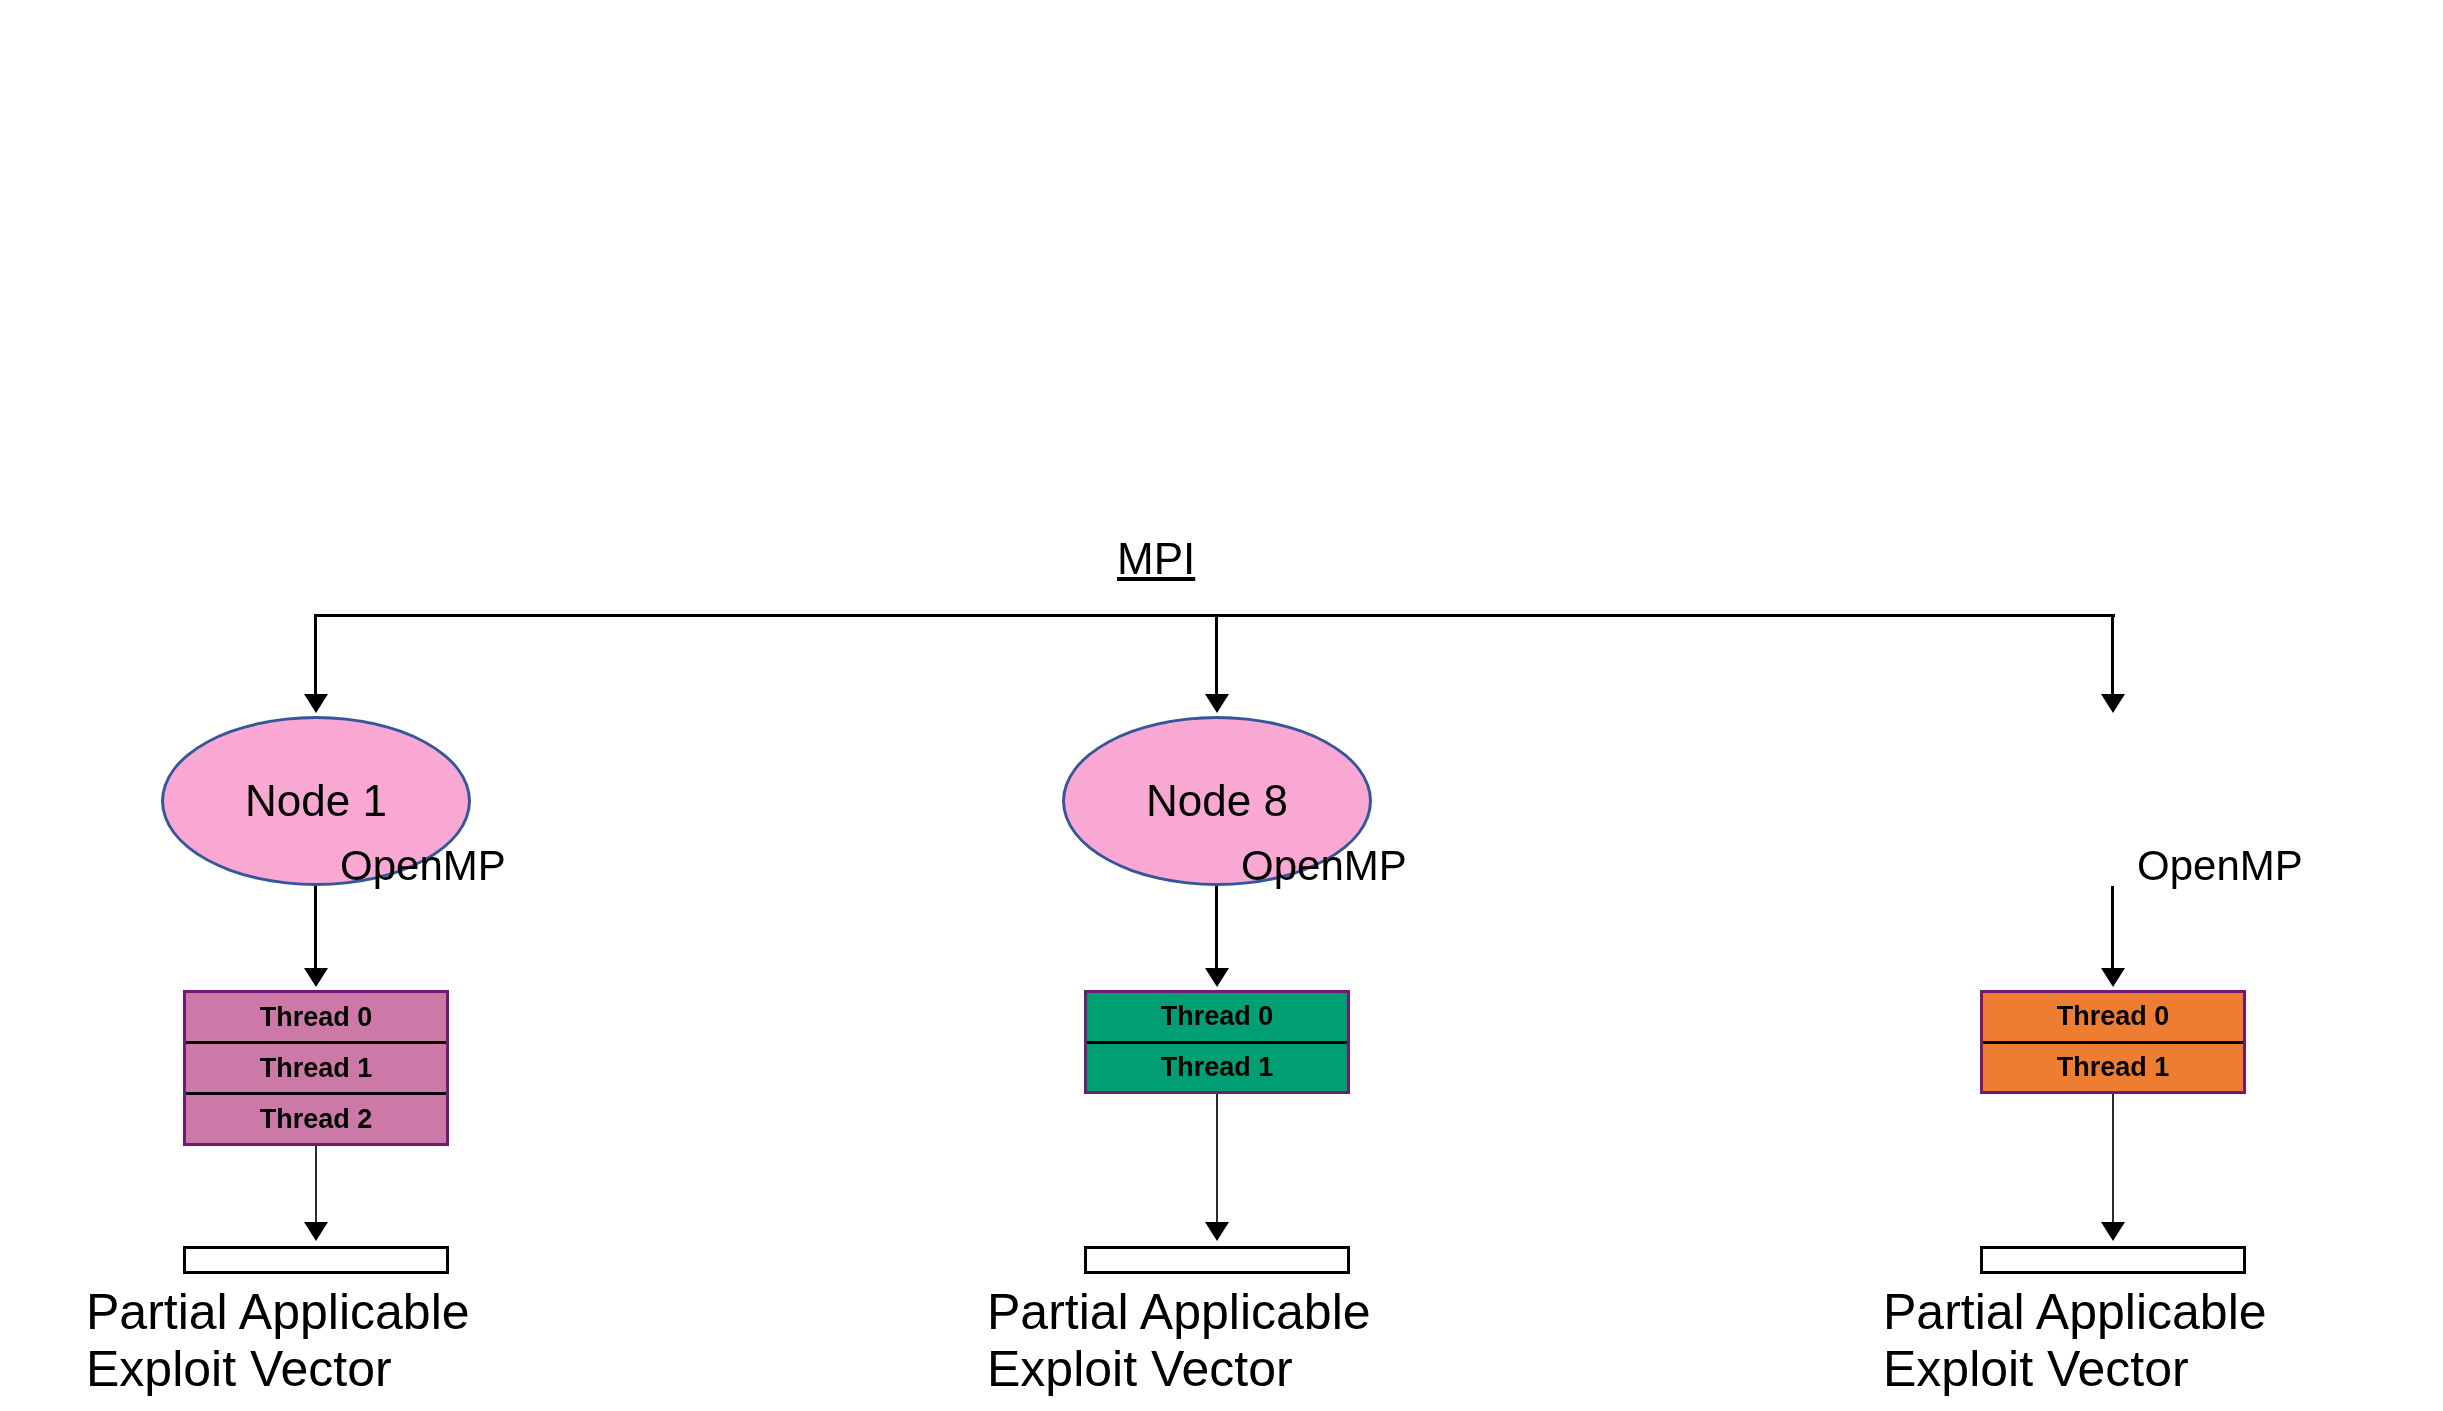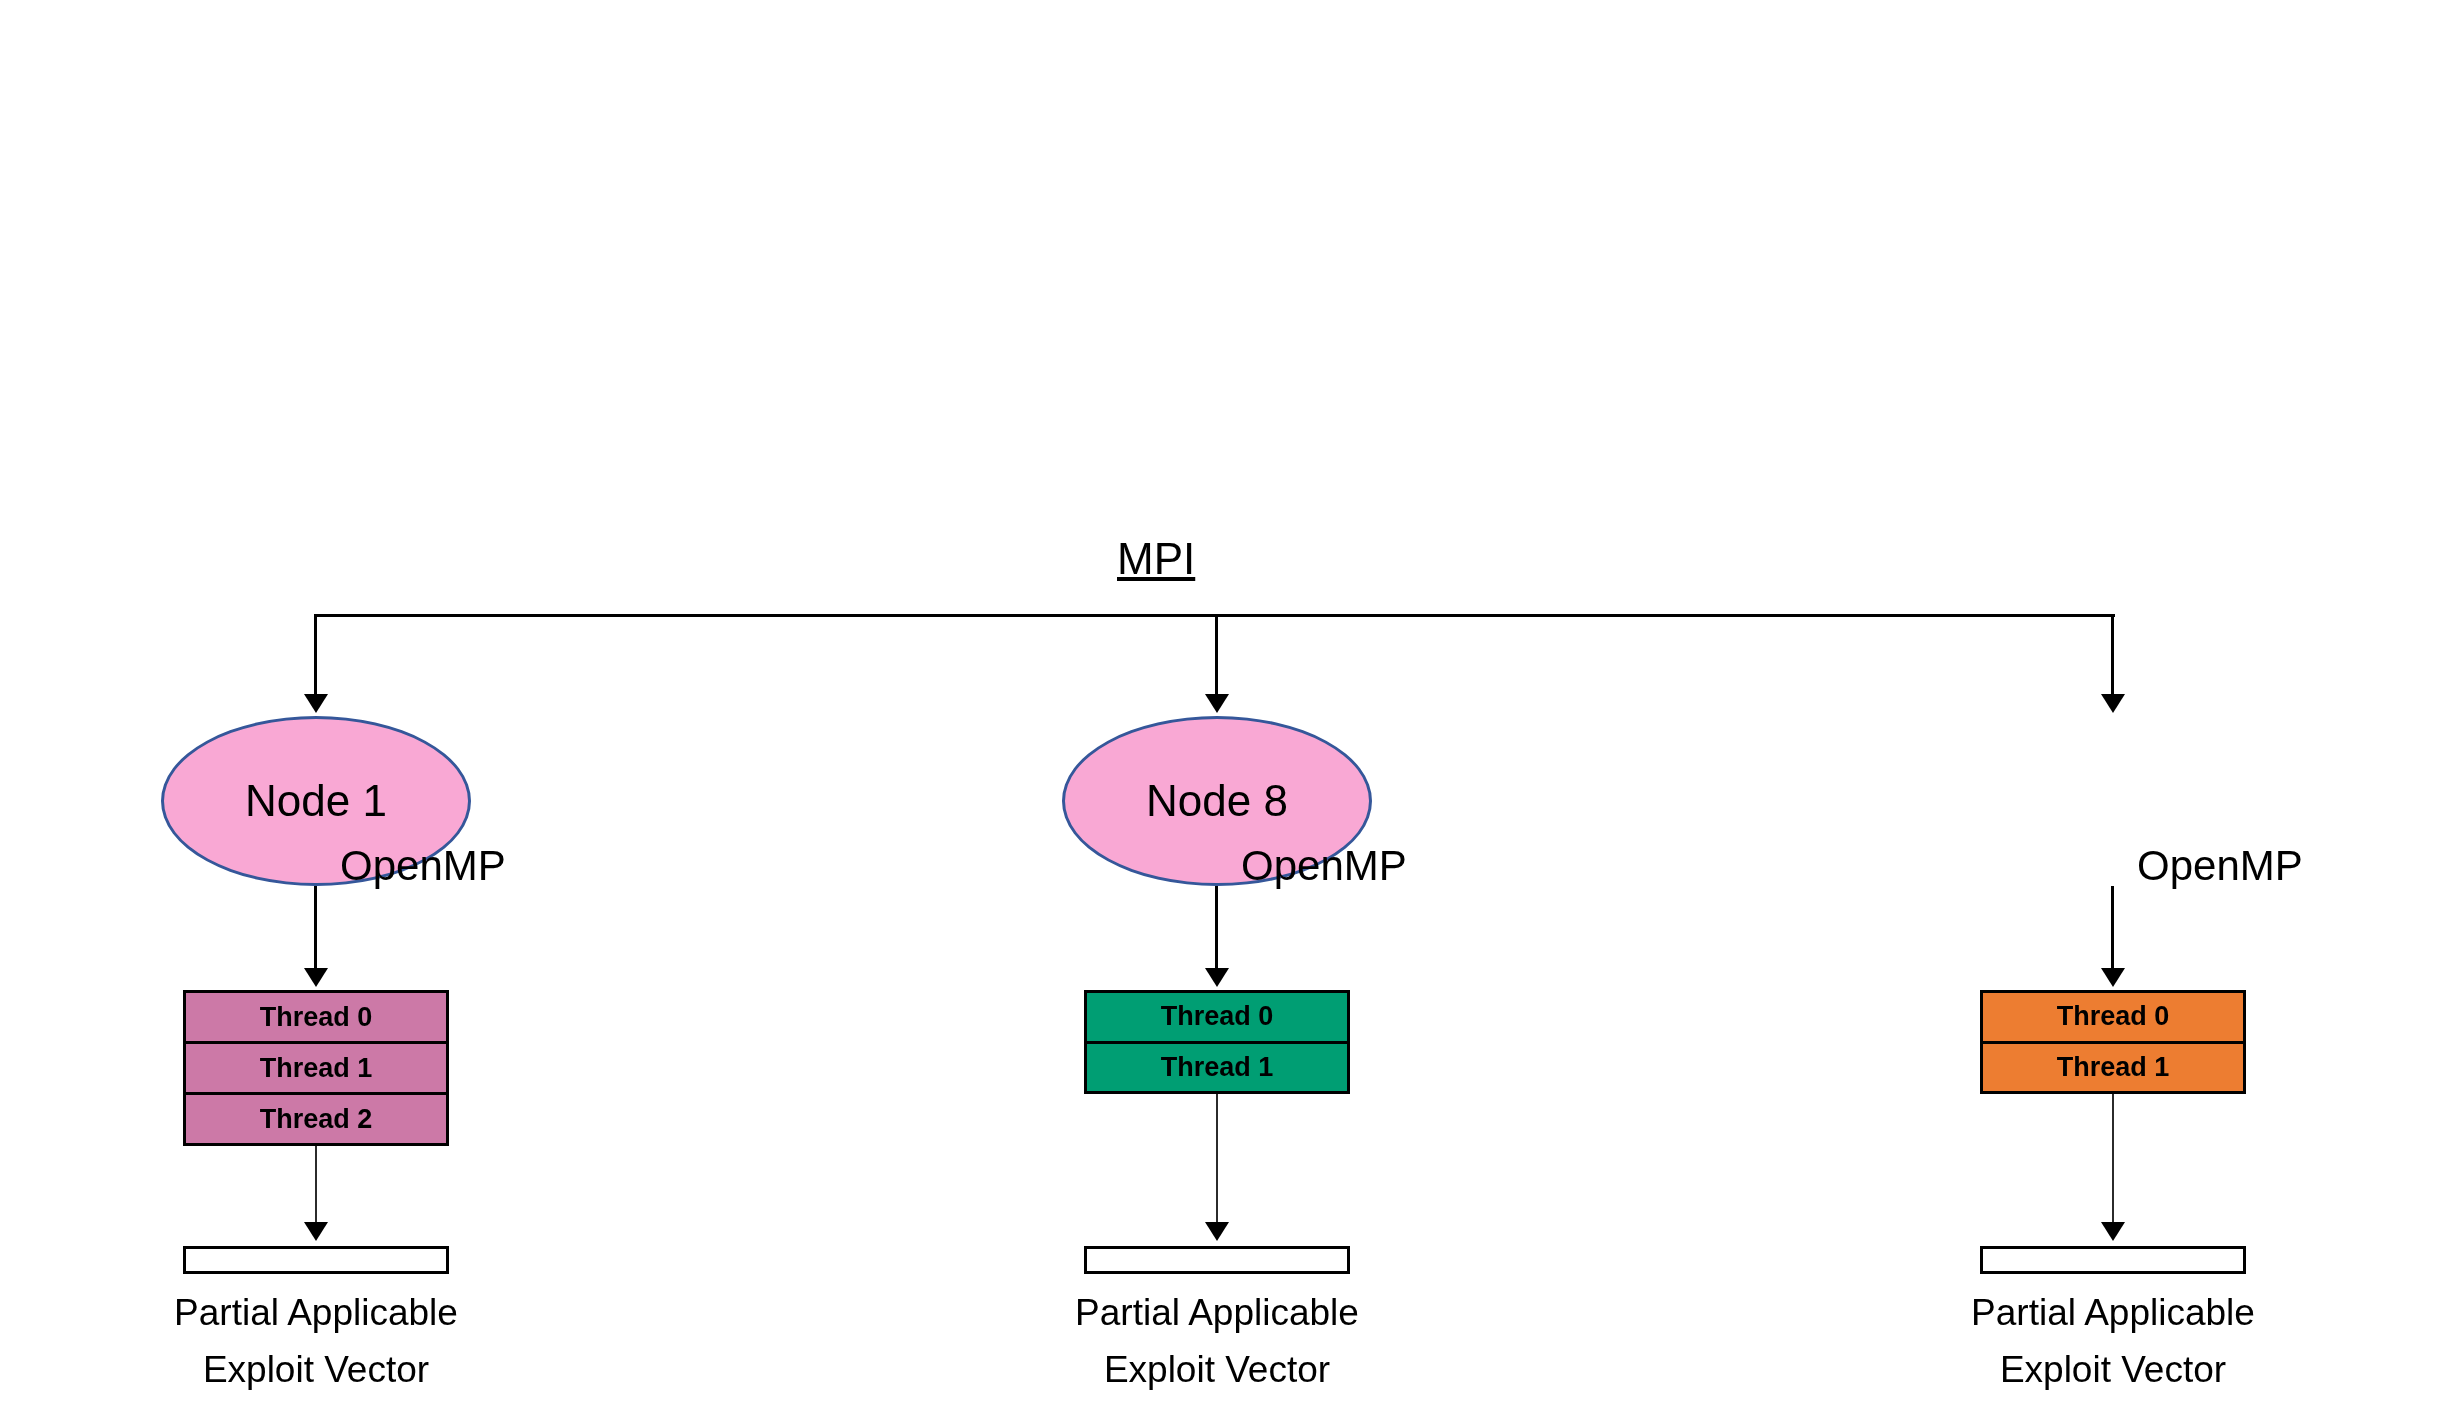--- a/index.html
+++ b/index.html
@@ -49,22 +49,21 @@
   .openmp {
     position: absolute;
     top: 842px;
     font-size: 42px;
     white-space: nowrap;
   }
   .output-label {
     position: absolute;
     top: 1284px;
     width: 460px;
-    text-align: center;
-    font-size: 37px;
+    font-size: 50px;
     line-height: 57px;
   }
 
   
   .hline {
     position: absolute;
     left: 314px; top: 614px;
     width: 1801px; height: 3px;
     background: #000;
   }
@@ -95,21 +94,21 @@
     align-items: center;
     justify-content: center;
     font-size: 44px;
   }
 
   
   .thread-box {
     position: absolute;
     top: 990px;
     width: 266px;
-    border: 3px solid #000000;
+    border: 3px solid #701a75;
     box-sizing: border-box;
     display: flex;
     flex-direction: column;
   }
   .thread-box.rows3 { height: 156px; }
   .thread-box.rows2 { height: 104px; }
   .thread-row {
     flex: 1 1 auto;
     display: flex;
     align-items: center;

